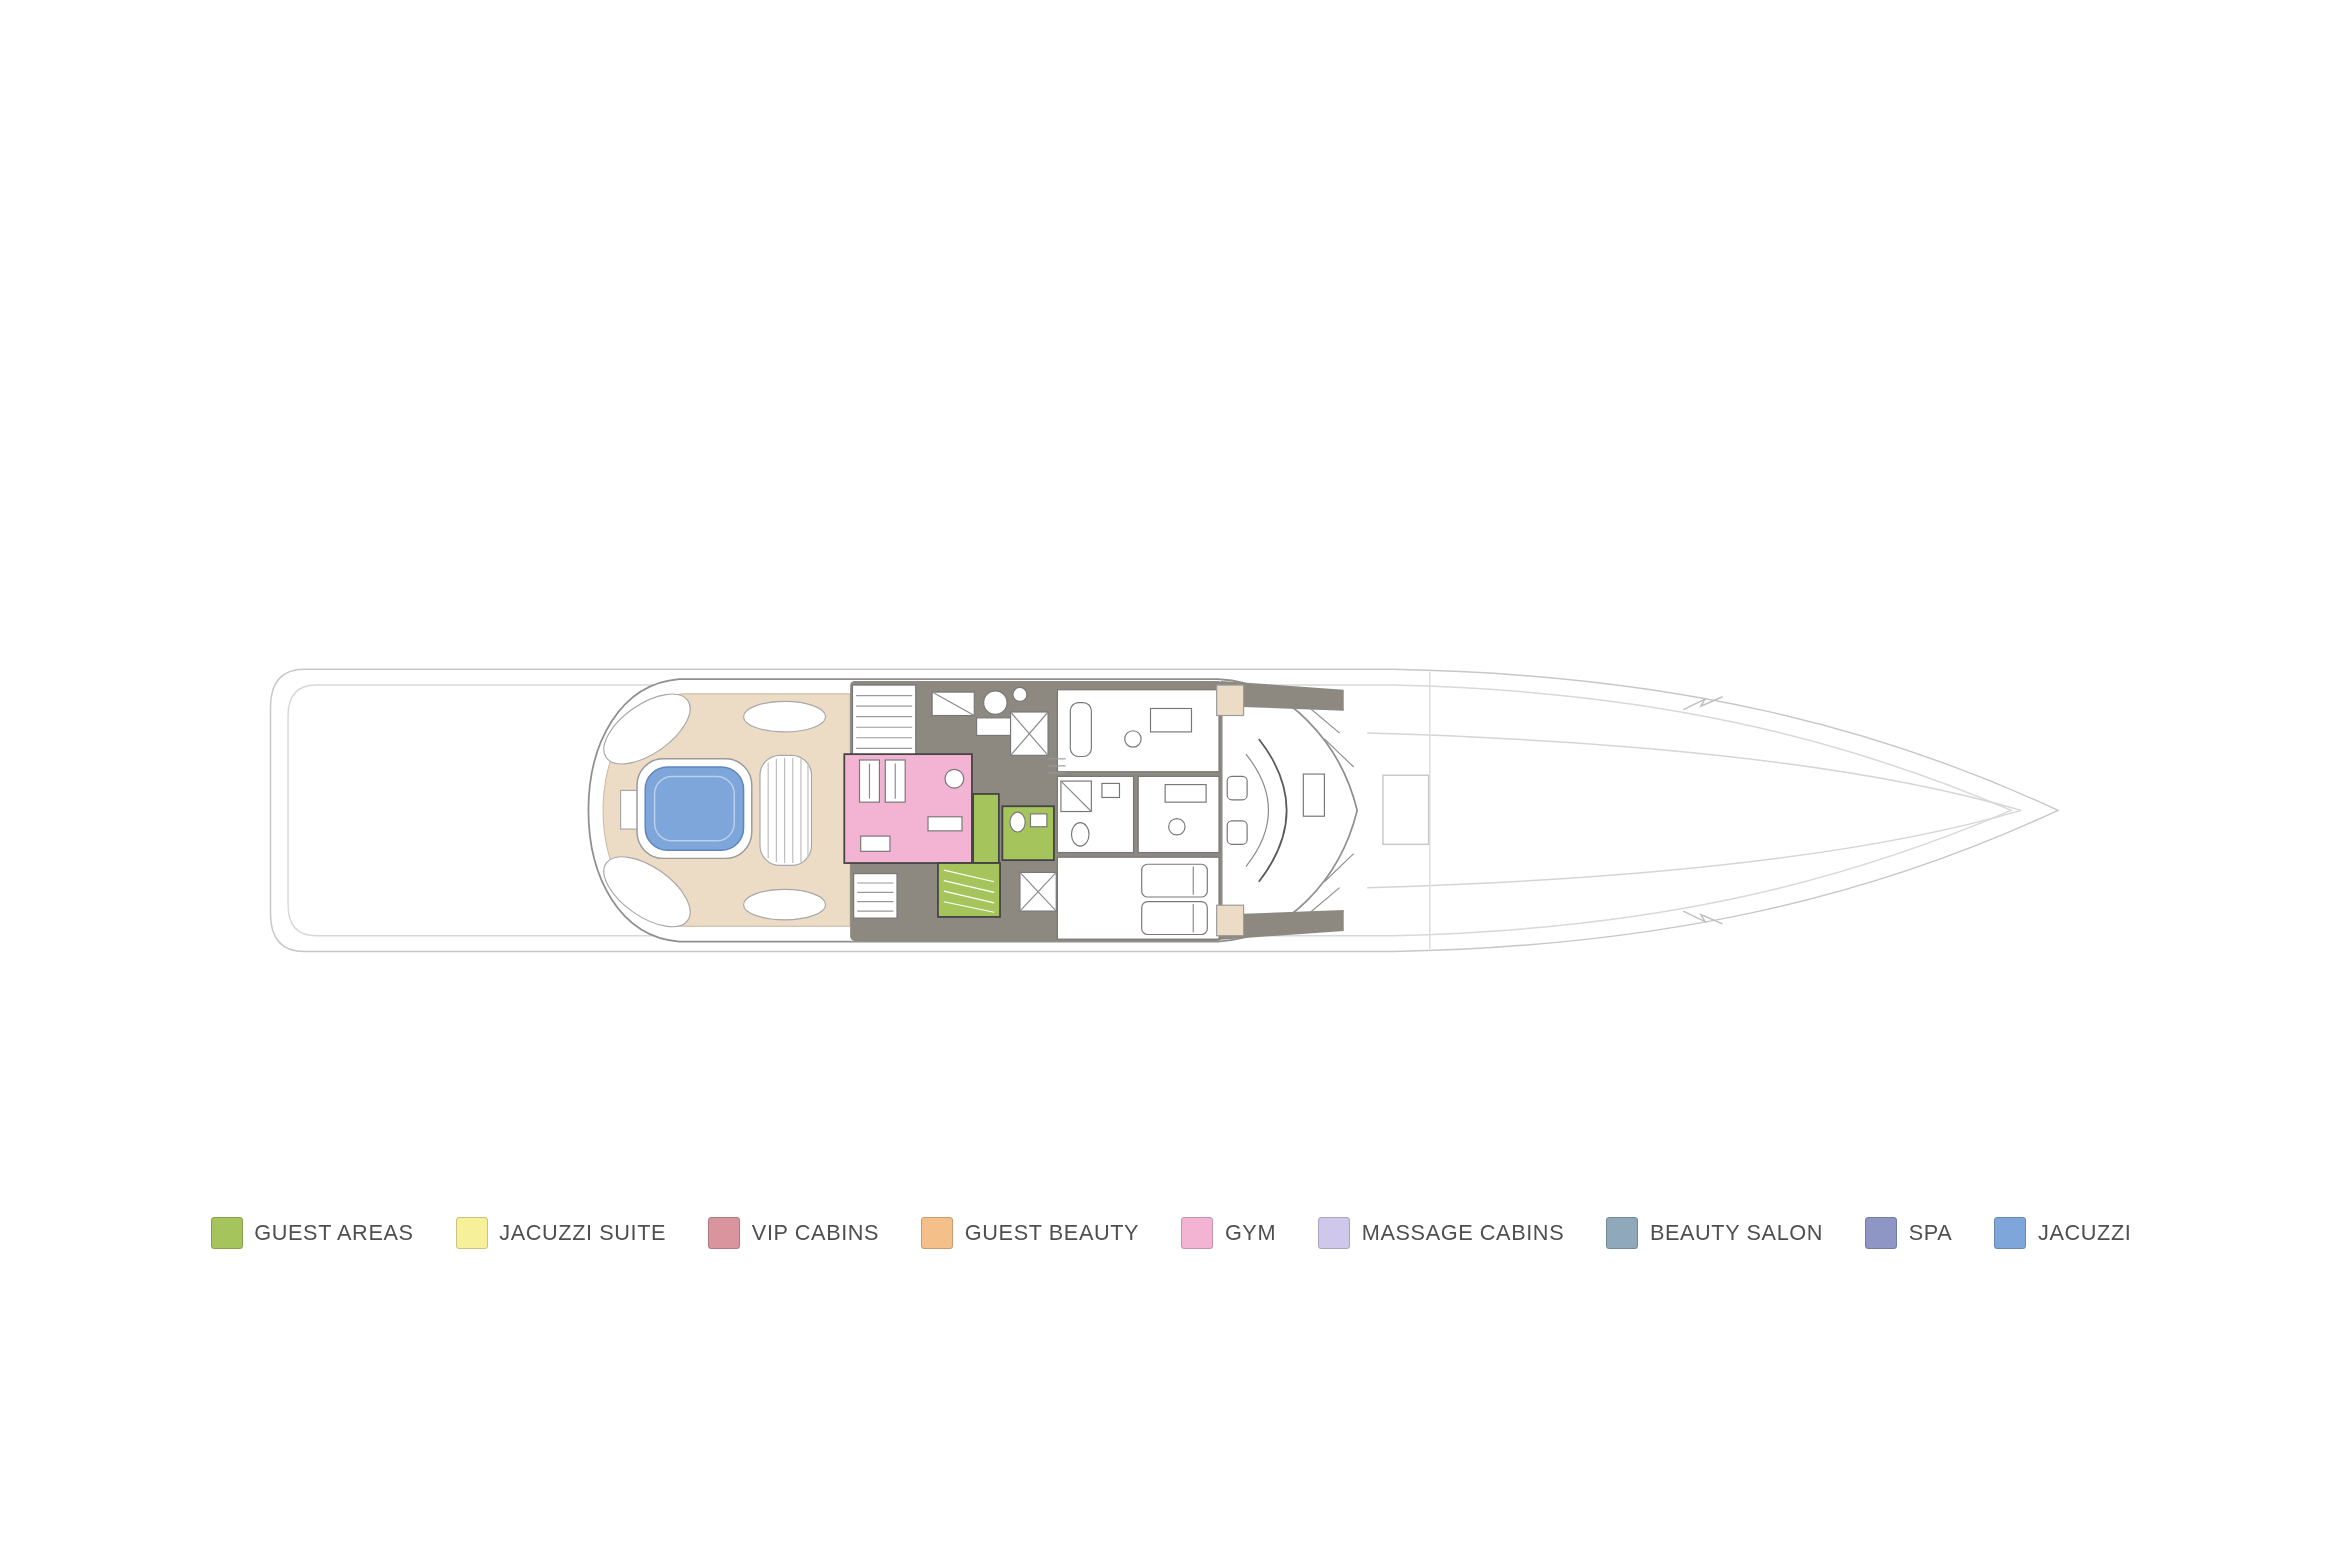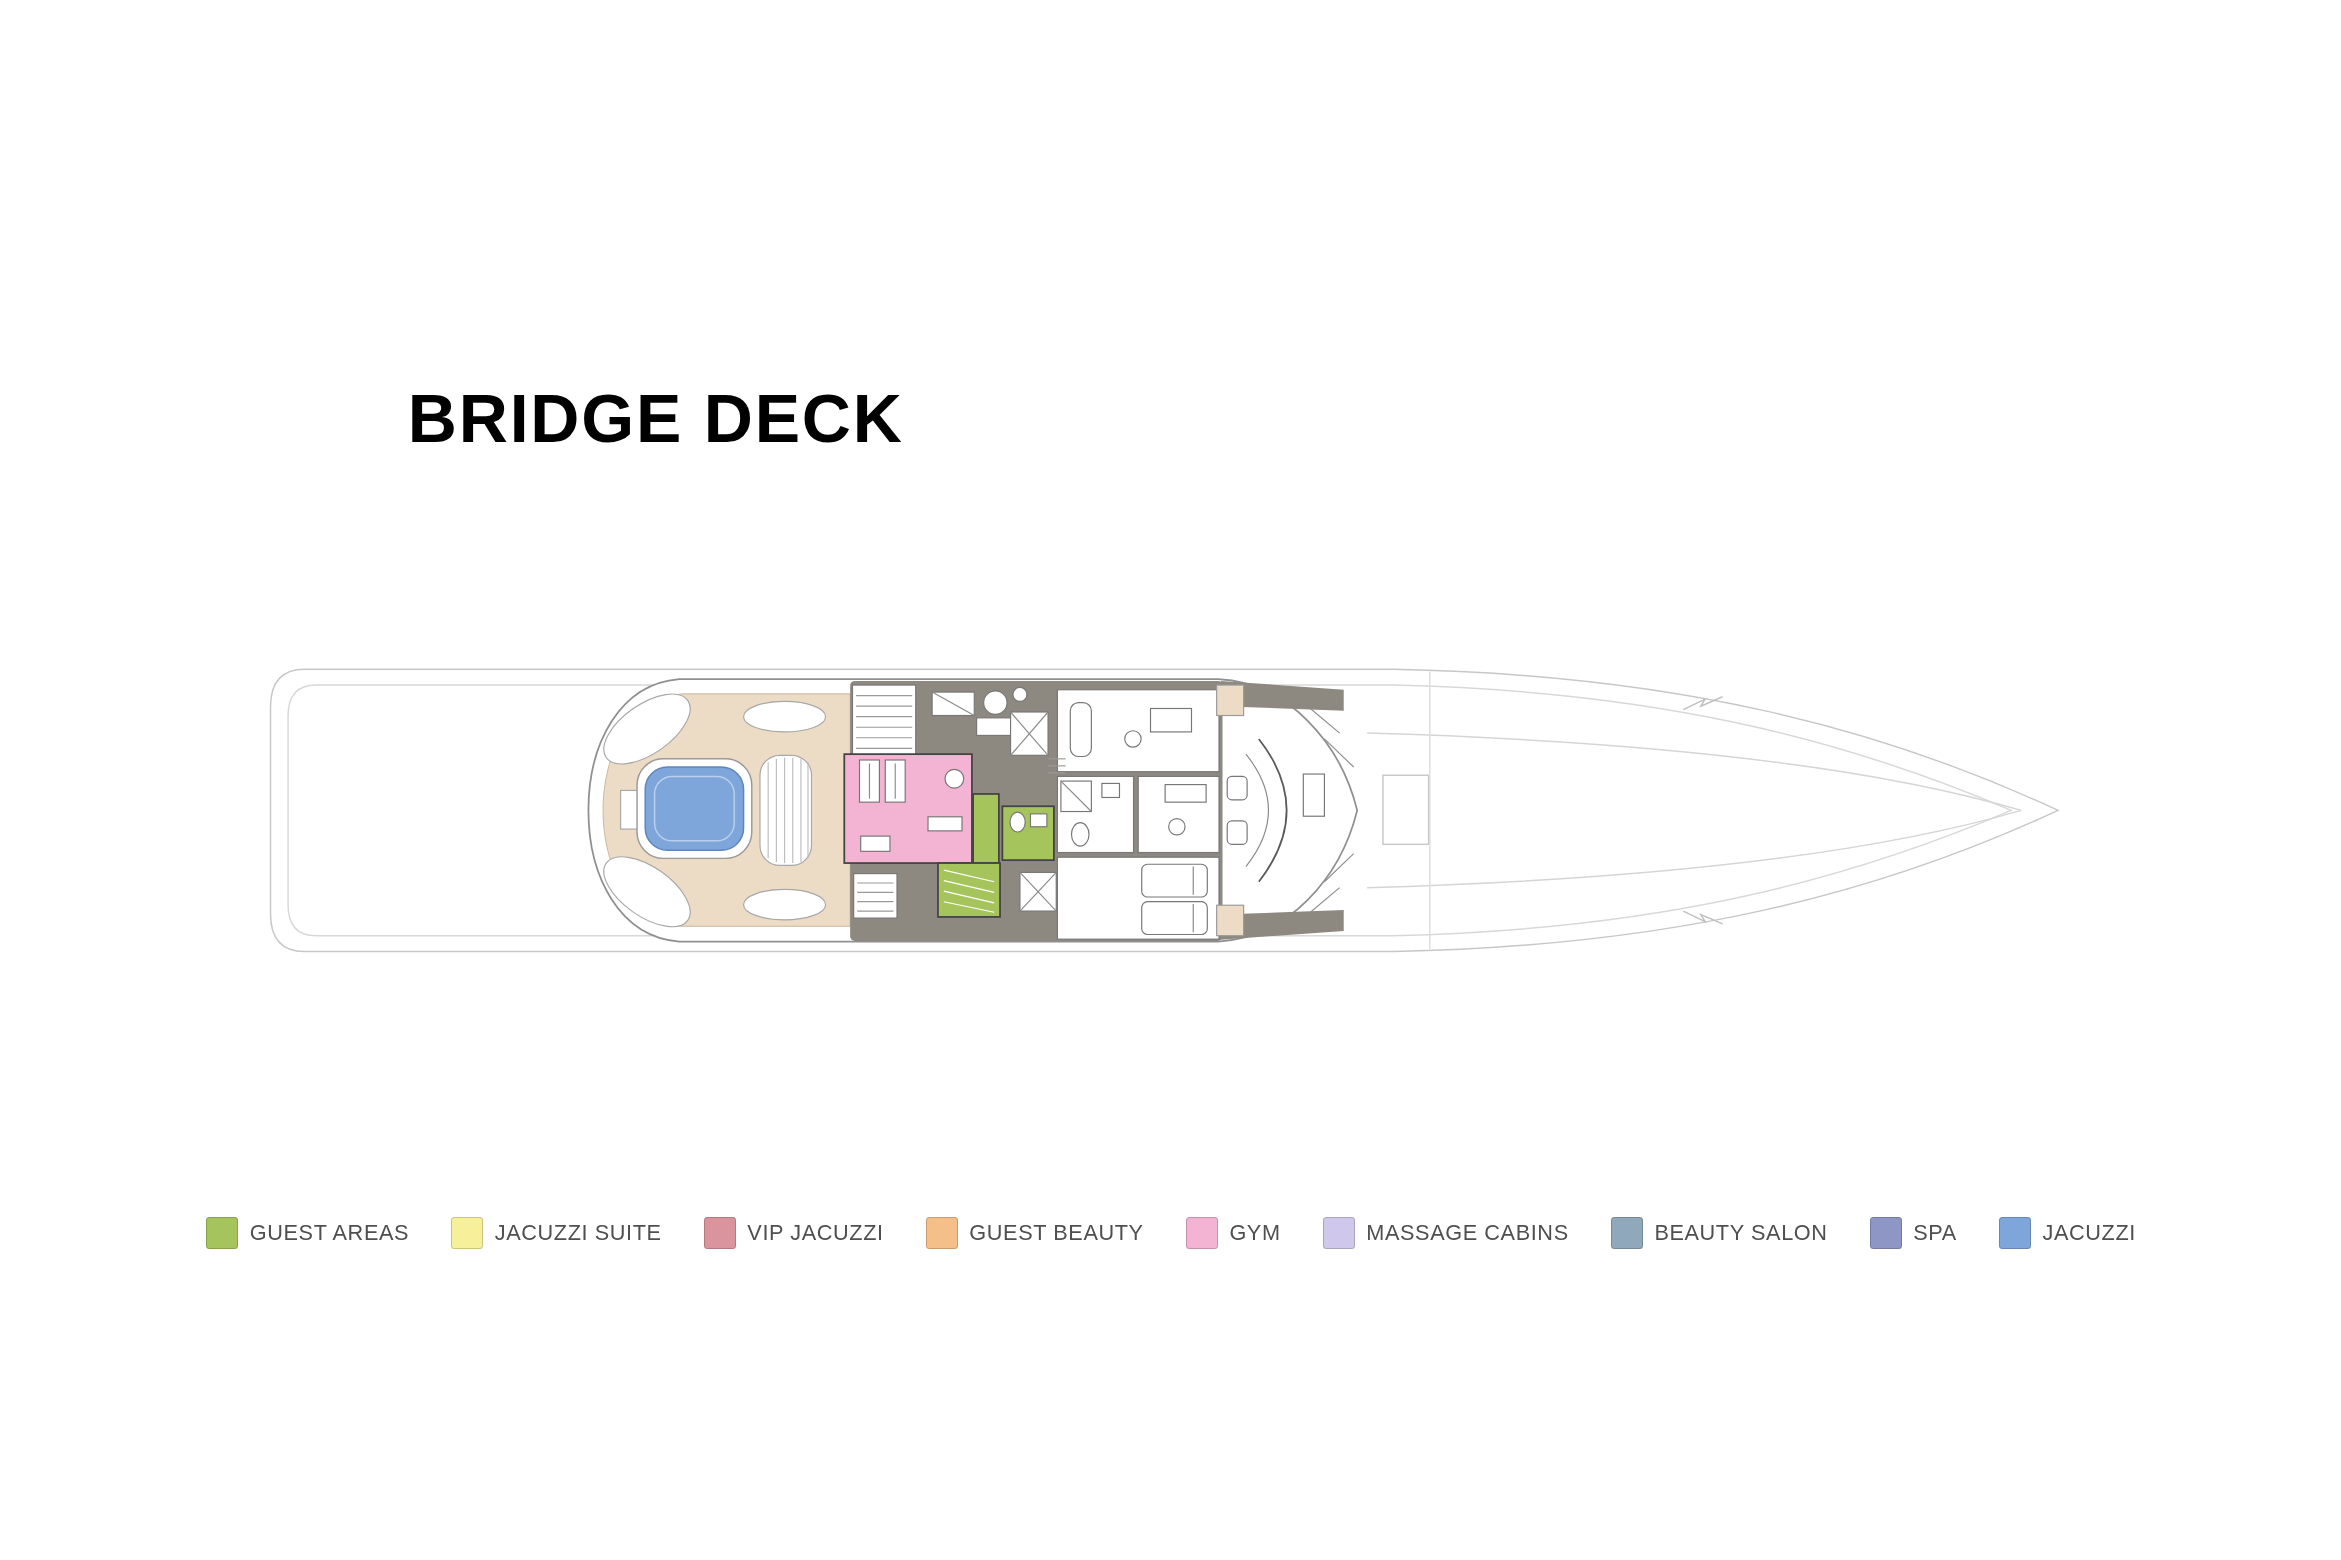--- a/index.html
+++ b/index.html
@@ -17,21 +17,20 @@
   .wall-dark{stroke:#434343;stroke-width:3;}
   .furn{stroke:#777;stroke-width:2;fill:#ffffff;}
   .furnline{stroke:#8a8a8a;stroke-width:2;fill:none;}
   .deckline{stroke:#a8a8a8;stroke-width:2;fill:#ffffff;}
 </style>
 </head>
 <body>
 
 <div class="page">
 
-  <h1 class="deck-title">BRIDGE DECK</h1>
 
   <svg class="plan-svg" width="2342" height="1561" viewBox="0 0 4000 2666" xmlns="http://www.w3.org/2000/svg">
 
     <g fill="none" stroke-width="2.5" stroke="#c7c7c7">
       <path d="M 520 1143 L 2380 1143 C 2860 1152 3210 1242 3515 1384
                C 3210 1526 2860 1616 2380 1625 L 520 1625
                Q 462 1625 462 1560 L 462 1208 Q 462 1143 520 1143 Z"></path>
       <path stroke="#d8d8d8" d="M 540 1170 L 2380 1170 C 2820 1180 3140 1258 3435 1384
                C 3140 1510 2820 1588 2380 1598 L 540 1598
                Q 492 1598 492 1545 L 492 1223 Q 492 1170 540 1170 Z"></path>
@@ -191,21 +190,21 @@
     <div class="legend-item">
       <span class="swatch" style="background-color: rgb(166, 196, 92);"></span>
       <span class="legend-label">GUEST AREAS</span>
     </div>
     <div class="legend-item">
       <span class="swatch" style="background-color: rgb(247, 240, 154);"></span>
       <span class="legend-label">JACUZZI SUITE</span>
     </div>
     <div class="legend-item">
       <span class="swatch" style="background-color: rgb(217, 148, 158);"></span>
-      <span class="legend-label">VIP JACUZZI</span>
+      <span class="legend-label">VIP CABINS</span>
     </div>
     <div class="legend-item">
       <span class="swatch" style="background-color: rgb(245, 191, 138);"></span>
       <span class="legend-label">GUEST BEAUTY</span>
     </div>
     <div class="legend-item">
       <span class="swatch" style="background-color: rgb(243, 179, 210);"></span>
       <span class="legend-label">GYM</span>
     </div>
     <div class="legend-item">

